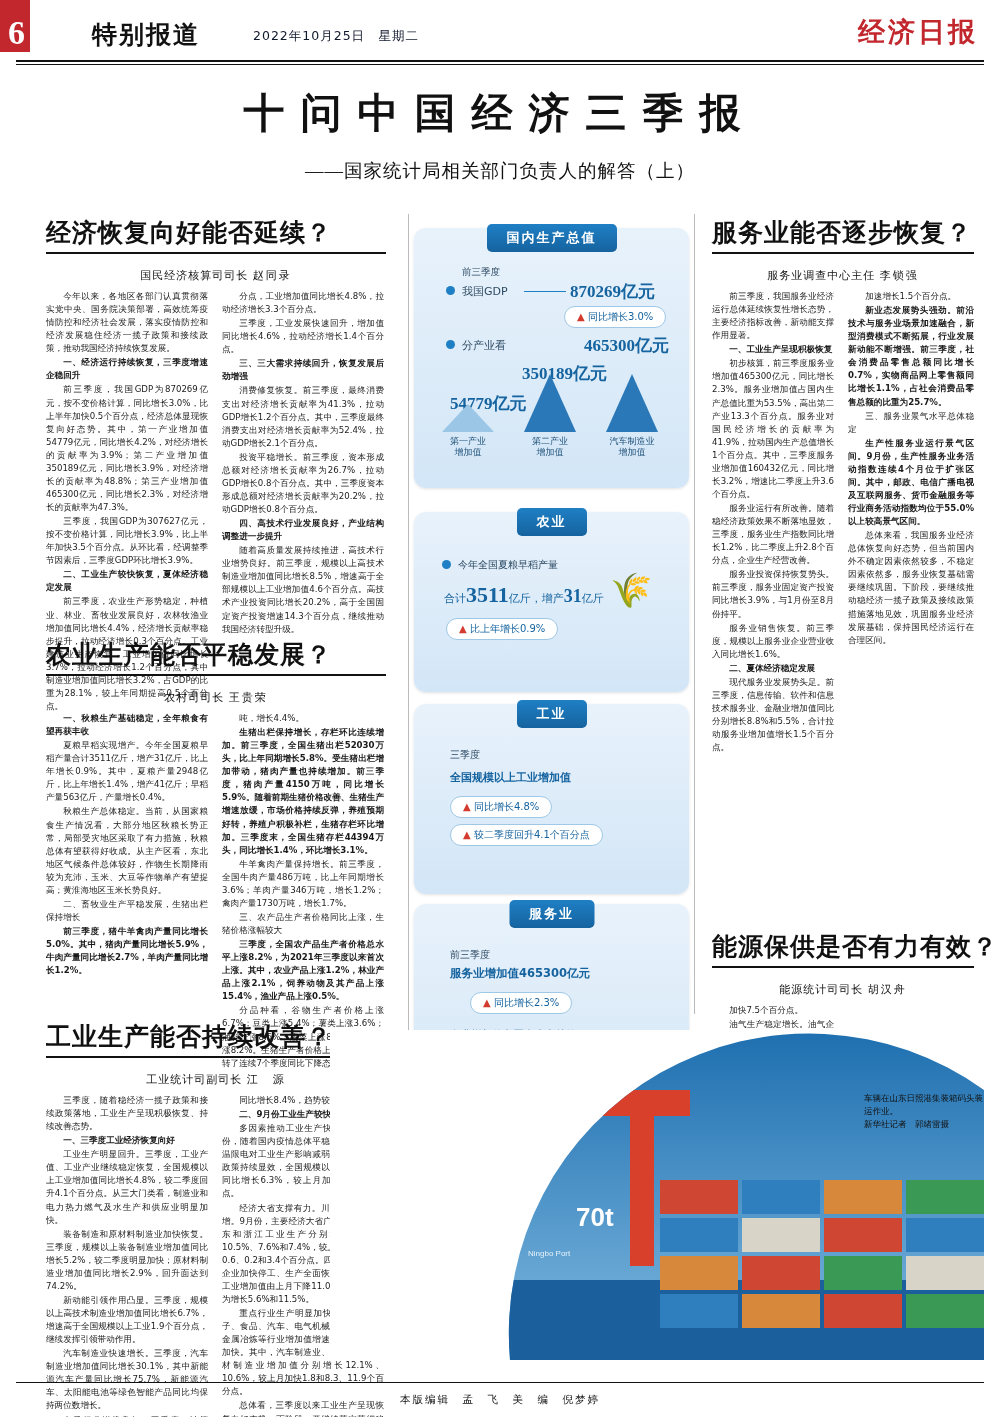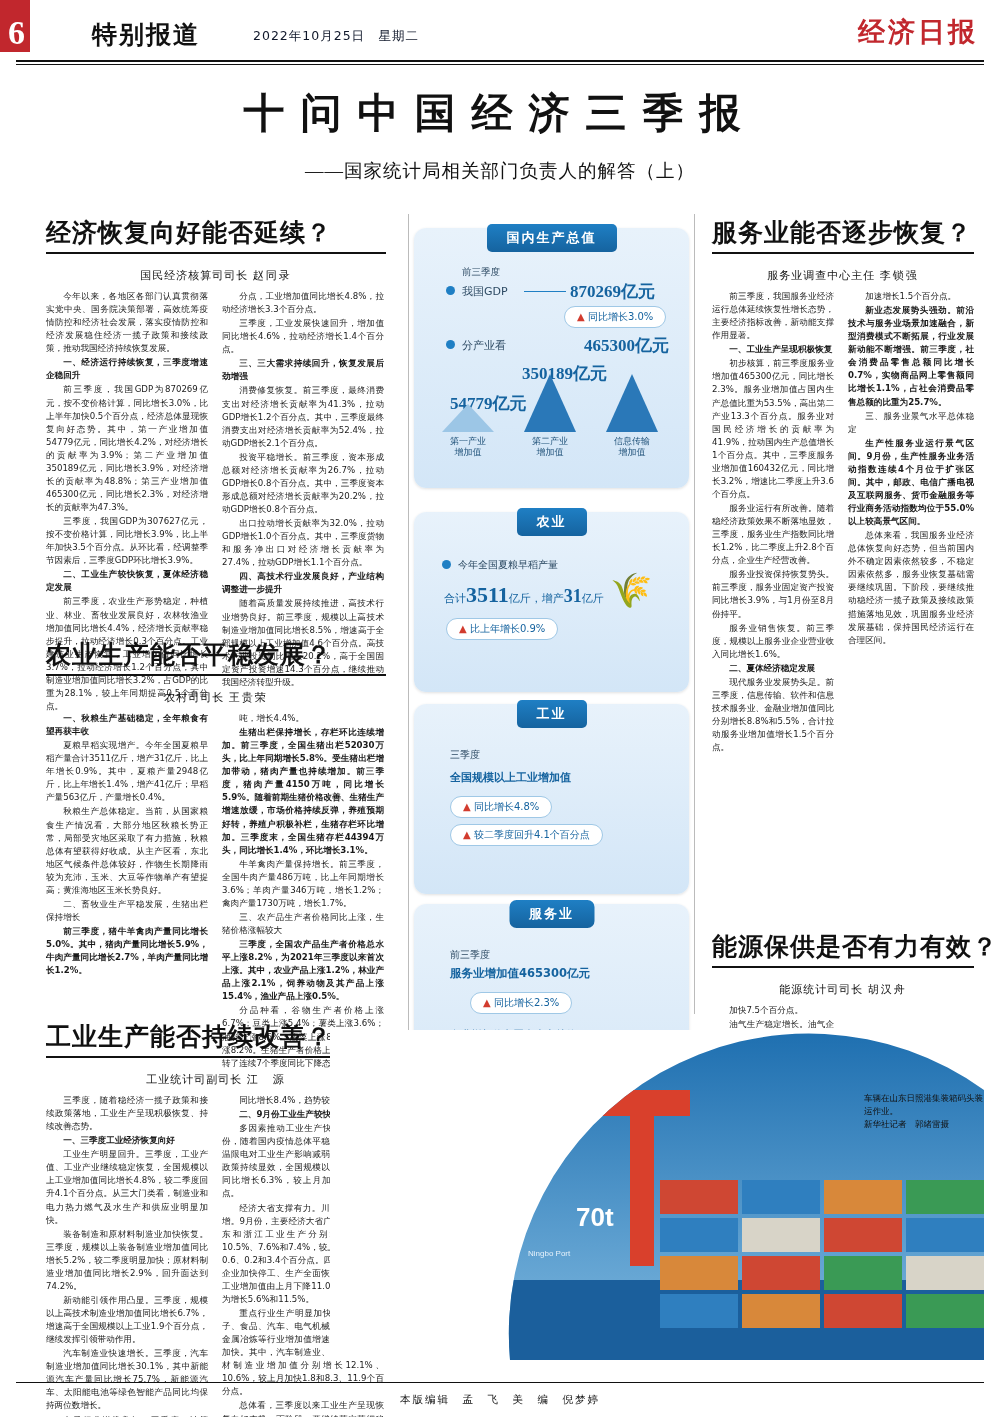--- a/index.html
+++ b/index.html
@@ -88,21 +88,20 @@
       <p>三季度，我国GDP为307627亿元，按不变价格计算，同比增长3.9%，比上半年加快3.5个百分点。从环比看，经调整季节因素后，三季度GDP环比增长3.9%。</p>
     <p class="h">二、工业生产较快恢复，夏体经济稳定发展</p>
       <p>前三季度，农业生产形势稳定，种植业、林业、畜牧业发展良好，农林牧渔业增加值同比增长4.4%，经济增长贡献率稳步提升，拉动经济增长0.3个百分点。工业建筑业生产恢复，工业增加值同比增长3.7%，拉动经济增长1.2个百分点，其中制造业增加值同比增长3.2%，占GDP的比重为28.1%，较上年同期提高0.5个百分点。</p>
   </div>
   <div class="col" style="left:222px;top:290px;width:162px;height:330px;">
     <p>分点，工业增加值同比增长4.8%，拉动经济增长3.3个百分点。</p>
       <p>三季度，工业发展快速回升，增加值同比增长4.6%，拉动经济增长1.4个百分点。</p>
     <p class="h">三、三大需求持续回升，恢复发展后劲增强</p>
       <p>消费修复恢复。前三季度，最终消费支出对经济增长贡献率为41.3%，拉动GDP增长1.2个百分点。其中，三季度最终消费支出对经济增长贡献率为52.4%，拉动GDP增长2.1个百分点。</p>
     <p>投资平稳增长。前三季度，资本形成总额对经济增长贡献率为26.7%，拉动GDP增长0.8个百分点。其中，三季度资本形成总额对经济增长贡献率为20.2%，拉动GDP增长0.8个百分点。</p>
-      <p>出口拉动增长贡献率为32.0%，拉动GDP增长1.0个百分点。其中，三季度货物和服务净出口对经济增长贡献率为27.4%，拉动GDP增长1.1个百分点。</p>
     <p class="h">四、高技术行业发展良好，产业结构调整进一步提升</p>
       <p>随着高质量发展持续推进，高技术行业增势良好。前三季度，规模以上高技术制造业增加值同比增长8.5%，增速高于全部规模以上工业增加值4.6个百分点。高技术产业投资同比增长20.2%，高于全国固定资产投资增速14.3个百分点，继续推动我国经济转型升级。</p>
   </div>
 
   <div class="sec-title" style="left:46px;top:638px;">农业生产能否平稳发展？</div>
   <div class="sec-under" style="left:46px;top:674px;width:340px;"></div>
   <div class="byline" style="left:46px;top:690px;width:340px;">
     <span>农村司司长</span>
     <span class="nm">王贵荣</span>
   </div>
@@ -204,42 +203,42 @@
     <div class="bignum" style="left:108px;top:148px;">350189亿元</div>
     <div class="bignum" style="left:36px;top:178px;">54779亿元</div>
 
     <div class="tri" style="left:28px;top:190px;border-bottom:28px solid #9cc6e6;"></div>
     <div class="tri" style="left:110px;top:160px;border-bottom:58px solid #2a78b8;"></div>
     <div class="tri" style="left:192px;top:160px;border-bottom:58px solid #2a78b8;"></div>
     <div class="tri-lbl" style="left:26px;top:222px;white-space:pre-line;">第一产业
 增加值</div>
     <div class="tri-lbl" style="left:108px;top:222px;white-space:pre-line;">第二产业
 增加值</div>
-    <div class="tri-lbl" style="left:190px;top:222px;white-space:pre-line;">信息传输
+    <div class="tri-lbl" style="left:190px;top:222px;white-space:pre-line;">汽车制造业
 增加值</div>
 
     <div class="card" style="top:298px;width:275px;height:180px;"></div>
     <div class="badge" style="top:294px;">农业</div>
     <div class="dot" style="left:28px;top:346px;"></div>
     <div class="kv-label" style="left:44px;top:344px;font-size:10px;">今年全国夏粮早稻产量</div>
     <div style="position:absolute;left:30px;top:368px;font-size:11px;color:#15639f;">
       <span>合计</span><span style="font-size:22px;font-weight:bold;font-family:'Liberation Serif',serif;">3511</span><span>亿斤，增产</span><span style="font-size:18px;font-weight:bold;font-family:'Liberation Serif',serif;">31</span><span>亿斤</span>
     </div>
     <div class="pill" style="left:32px;top:404px;"><span class="up">▲</span> <span>比上年增长0.9%</span></div>
     <div style="position:absolute;left:196px;top:356px;font-size:34px;color:#d9b44a;">🌾</div>
 
     <div class="card" style="top:490px;width:275px;height:190px;"></div>
     <div class="badge" style="top:486px;">工业</div>
     <div class="kv-label" style="left:36px;top:534px;font-size:10px;">三季度</div>
     <div class="kv-label" style="left:36px;top:556px;font-size:11px;color:#15639f;font-weight:bold;">全国规模以上工业增加值</div>
     <div class="pill" style="left:36px;top:582px;"><span class="up">▲</span> <span>同比增长4.8%</span></div>
     <div class="pill" style="left:36px;top:610px;"><span class="up">▲</span> <span>较二季度回升4.1个百分点</span></div>
 
     <div class="card" style="top:690px;width:275px;height:220px;"></div>
-    <div class="badge" style="top:686px;border-radius:7px;">服务业</div>
+    <div class="badge" style="top:686px;">服务业</div>
     <div class="kv-label" style="left:36px;top:734px;font-size:10px;">前三季度</div>
     <div class="kv-label" style="left:36px;top:752px;font-size:11.5px;color:#15639f;font-weight:bold;">服务业增加值465300亿元</div>
     <div class="pill" style="left:56px;top:778px;"><span class="up">▲</span> <span>同比增长2.3%</span></div>
     <div class="kv-label" style="left:26px;top:814px;font-size:10.5px;color:#15639f;">服务业增加值占国内生产总值</div>
     <div class="kv-label" style="left:56px;top:838px;font-size:11px;">比重为</div>
     <div style="position:absolute;left:100px;top:828px;font-size:22px;font-weight:bold;color:#15639f;font-family:'Liberation Serif',serif;">53.5%</div>
     <div style="position:absolute;left:172px;top:826px;width:64px;height:32px;border:8px solid #bcd9ee;border-bottom-color:transparent;border-radius:32px 32px 0 0;"></div>
   </div>
 
   <div class="photo">

